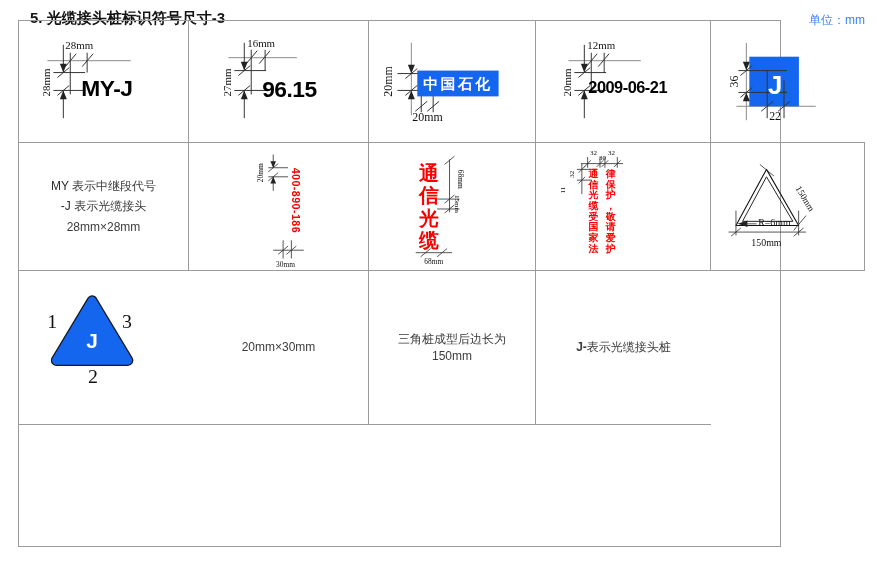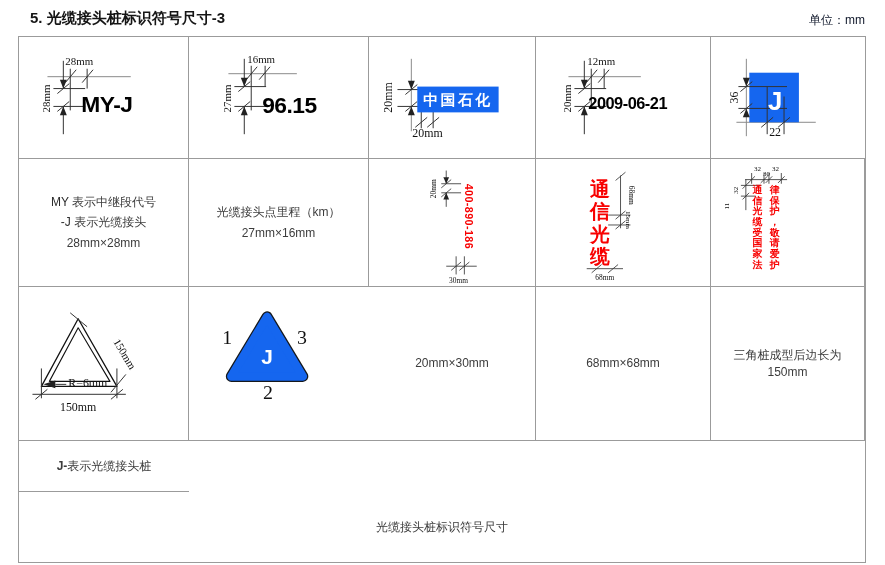--- a/index.html
+++ b/index.html
@@ -1,19 +1,19 @@
 <!DOCTYPE html>
 <html><head>
 <meta charset="utf-8">
 <style>
   html,body{margin:0;padding:0;background:#fff;}
   body{width:885px;height:565px;position:relative;font-family:"Liberation Sans",sans-serif;overflow:hidden;}
   .page-title{position:absolute;left:30px;top:9px;font-size:15px;font-weight:bold;color:#151515;}
-  .unit-label{position:absolute;right:20px;top:12px;font-size:12px;color:#0f172a;}
-  .spec-table{position:absolute;left:18px;top:36px;width:848px;height:527px;box-sizing:border-box;
+  .unit-label{position:absolute;right:20px;top:12px;font-size:12px;color:#3b82f6;}
+  .spec-table{position:absolute;left:18px;top:20px;width:763px;height:527px;box-sizing:border-box;
     border:1px solid #9b9b9b;display:grid;
     grid-template-columns:170px 180px 167px 175px 154px;
     grid-template-rows:122px 128px 154px 51px 1fr;}
   .cell{border-right:1px solid #9b9b9b;border-bottom:1px solid #9b9b9b;box-sizing:border-box;
     display:flex;flex-direction:column;align-items:center;justify-content:center;overflow:hidden;}
   .cell.last-col{border-right:none;}
   .cell.footer{grid-column:1/-1;border-right:none;border-bottom:none;}
   .caption{font-size:12px;color:#3c3c3c;text-align:center;line-height:1.2;}
   .cap-line{margin:6px 0;}
   .cap-line b{font-weight:normal;color:#2b2b2b;}
@@ -154,26 +154,20 @@
     </svg>
   </div>
 
   <div class="cell">
     <div class="caption">
       <div class="cap-line"><b>MY</b><span> 表示中继段代号</span></div>
       <div class="cap-line"><b>-J</b><span> 表示光缆接头</span></div>
       <div class="cap-line">28mm×28mm</div>
     </div>
   </div>
-  <div class="cell">
-    <div class="caption">
-      <div class="cap-line">光缆接头点里程（km）</div>
-      <div class="cap-line">27mm×16mm</div>
-    </div>
-  </div>
 
   <div class="cell">
     <svg width="170" height="154" viewBox="0 0 170 154">
       <g>
         <line class="dl" x1="72" y1="30" x2="96" y2="30"></line>
         <line class="dl" x1="72" y1="41" x2="96" y2="41"></line>
         <line class="dl" x1="78" y1="14" x2="78" y2="30"></line>
         <polygon class="ah" points="78,30 74.5,22 81.5,22"></polygon>
         <line class="dl" x1="78" y1="58" x2="78" y2="41"></line>
         <polygon class="ah" points="78,41 74.5,49 81.5,49"></polygon>
@@ -291,31 +285,25 @@
       <text class="seriftxt" x="25" y="57" font-size="20" text-anchor="middle">1</text>
       <text class="seriftxt" x="100" y="57" font-size="20" text-anchor="middle">3</text>
       <text class="seriftxt" x="66" y="113" font-size="20" text-anchor="middle">2</text>
     </svg>
   </div>
 
   <div class="cell">
     <div class="caption">20mm×30mm</div>
   </div>
   <div class="cell">
-    <div class="caption">68mm×68mm</div>
-  </div>
-  <div class="cell">
     <div class="caption">
       <div style="margin:2px 12px">三角桩成型后边长为</div>
       <div style="margin:2px 0">150mm</div>
     </div>
   </div>
   <div class="cell last-col">
     <div class="caption">
       <b>J-</b><span>表示光缆接头桩</span>
     </div>
   </div>
 
-  <div class="cell footer">
-    <div class="caption">光缆接头桩标识符号尺寸</div>
-  </div>
 
 </div>
 
 </body></html>

